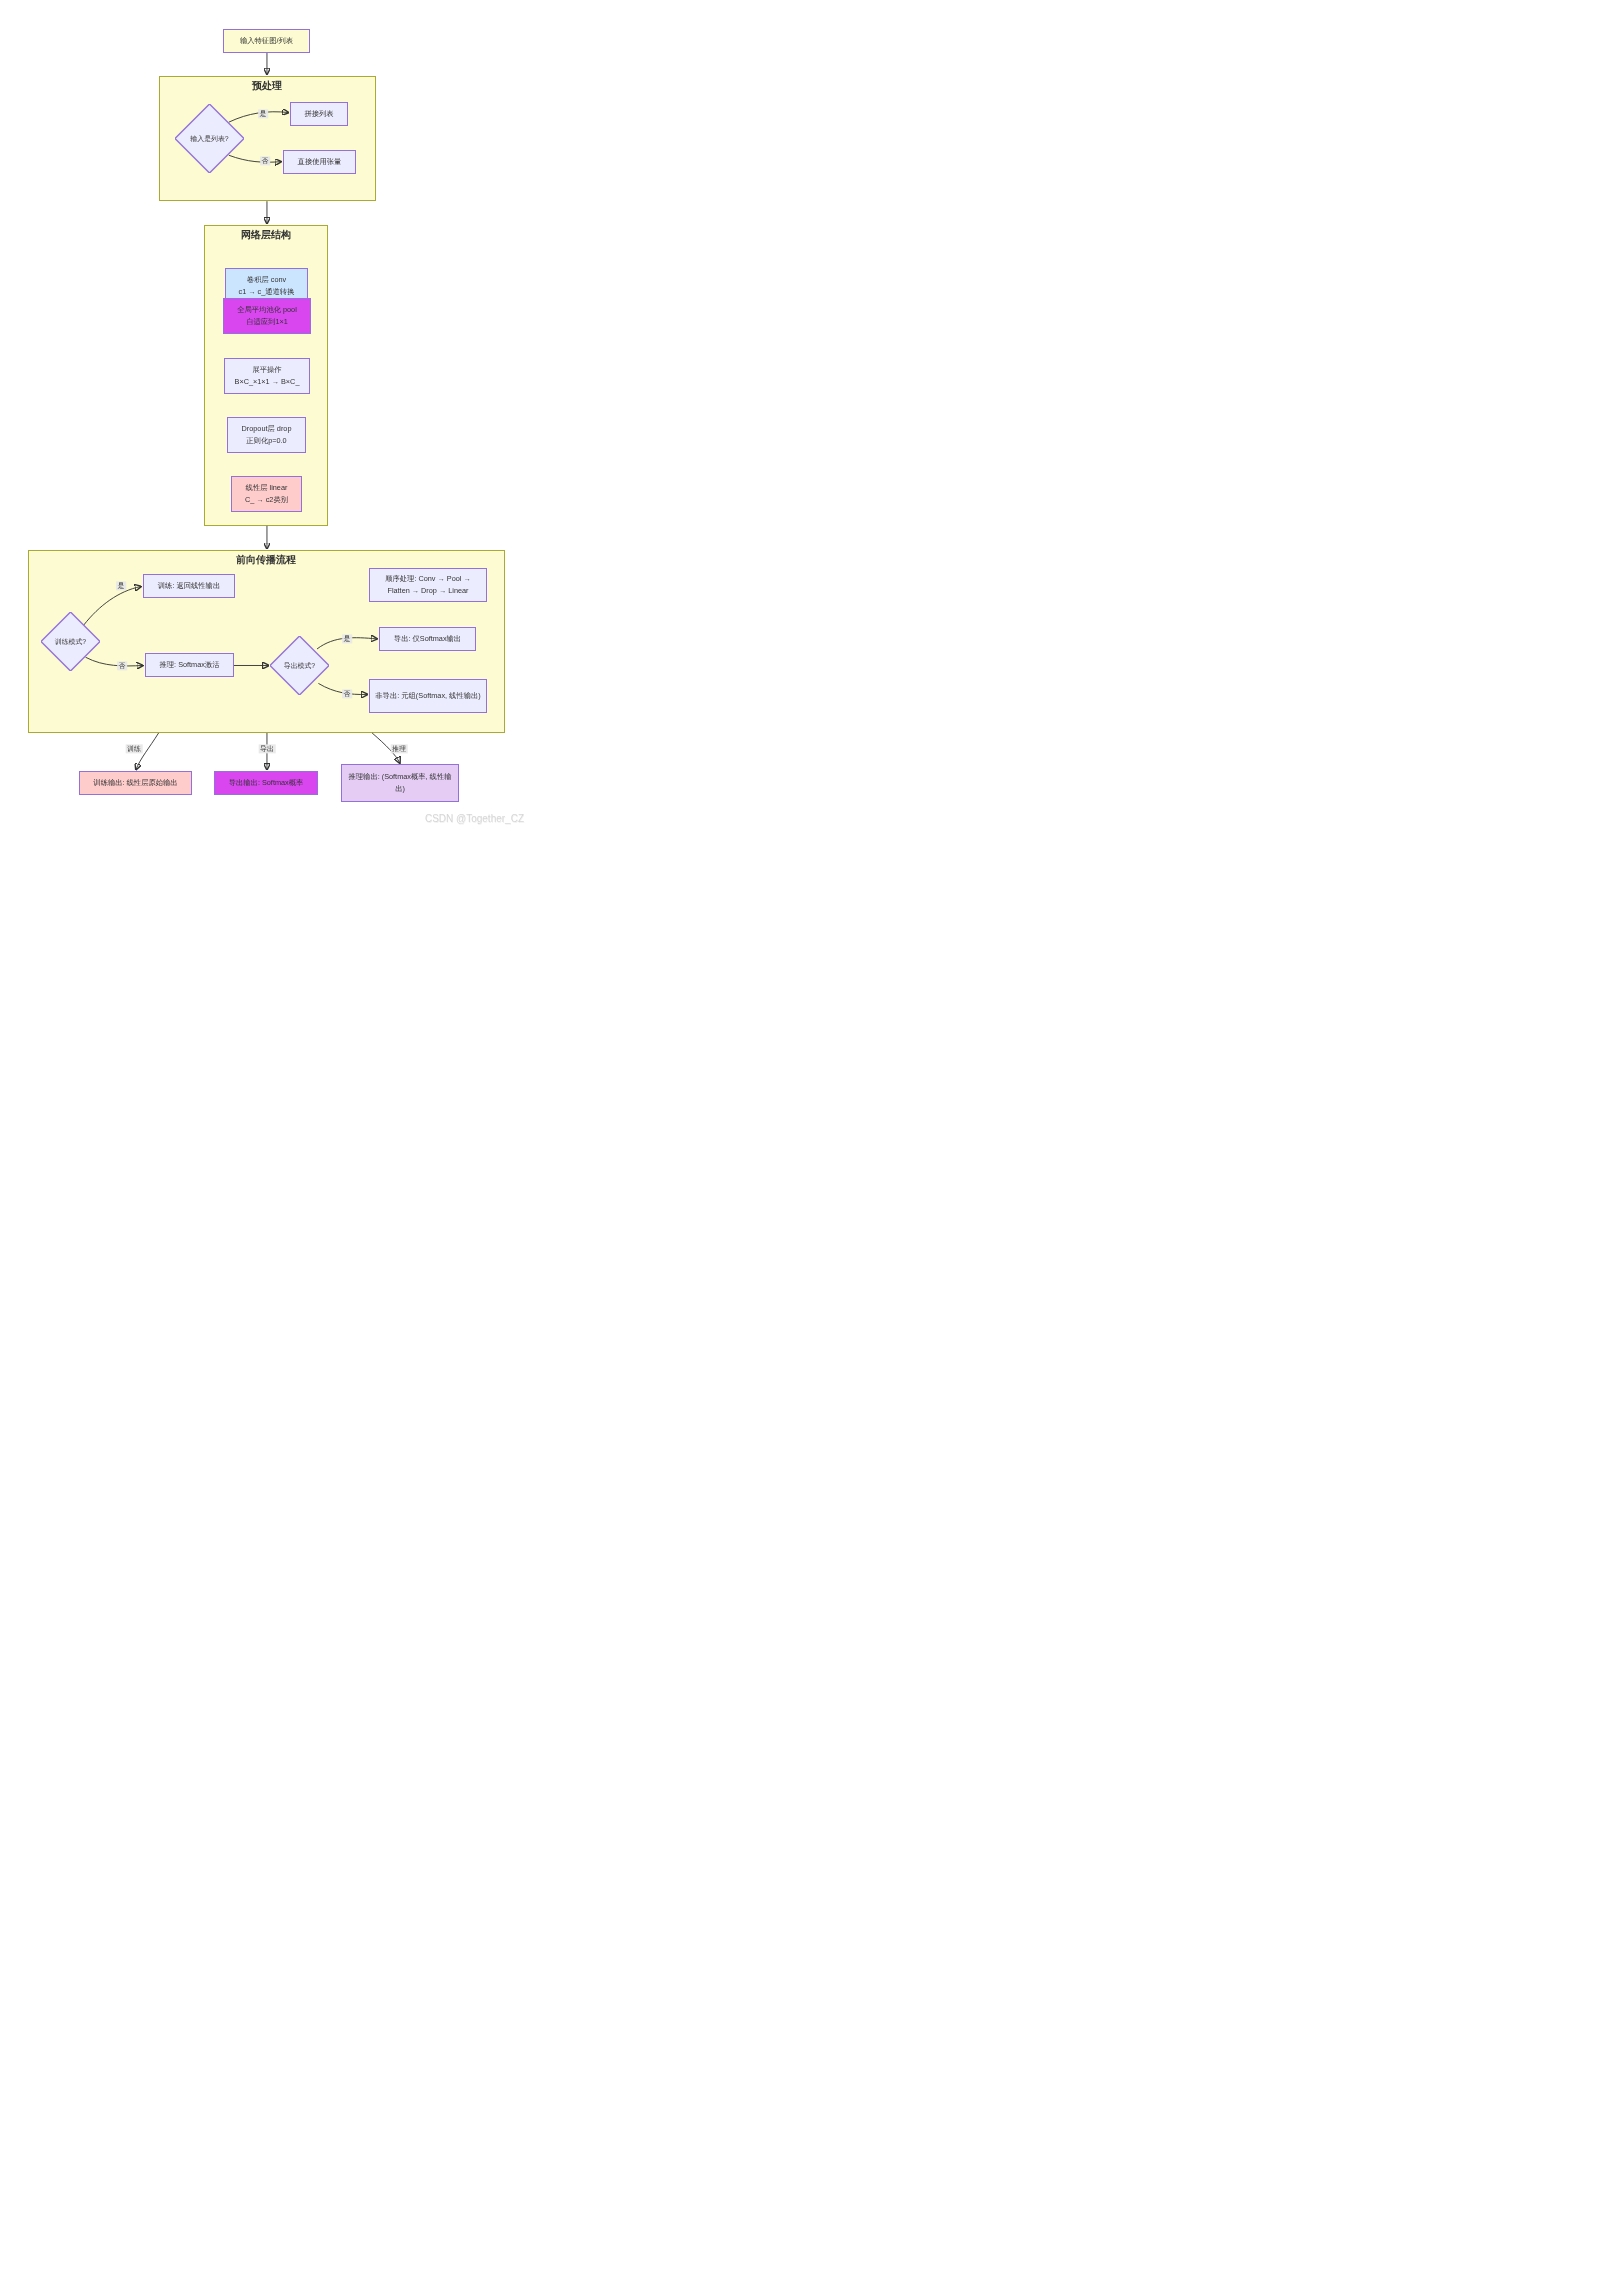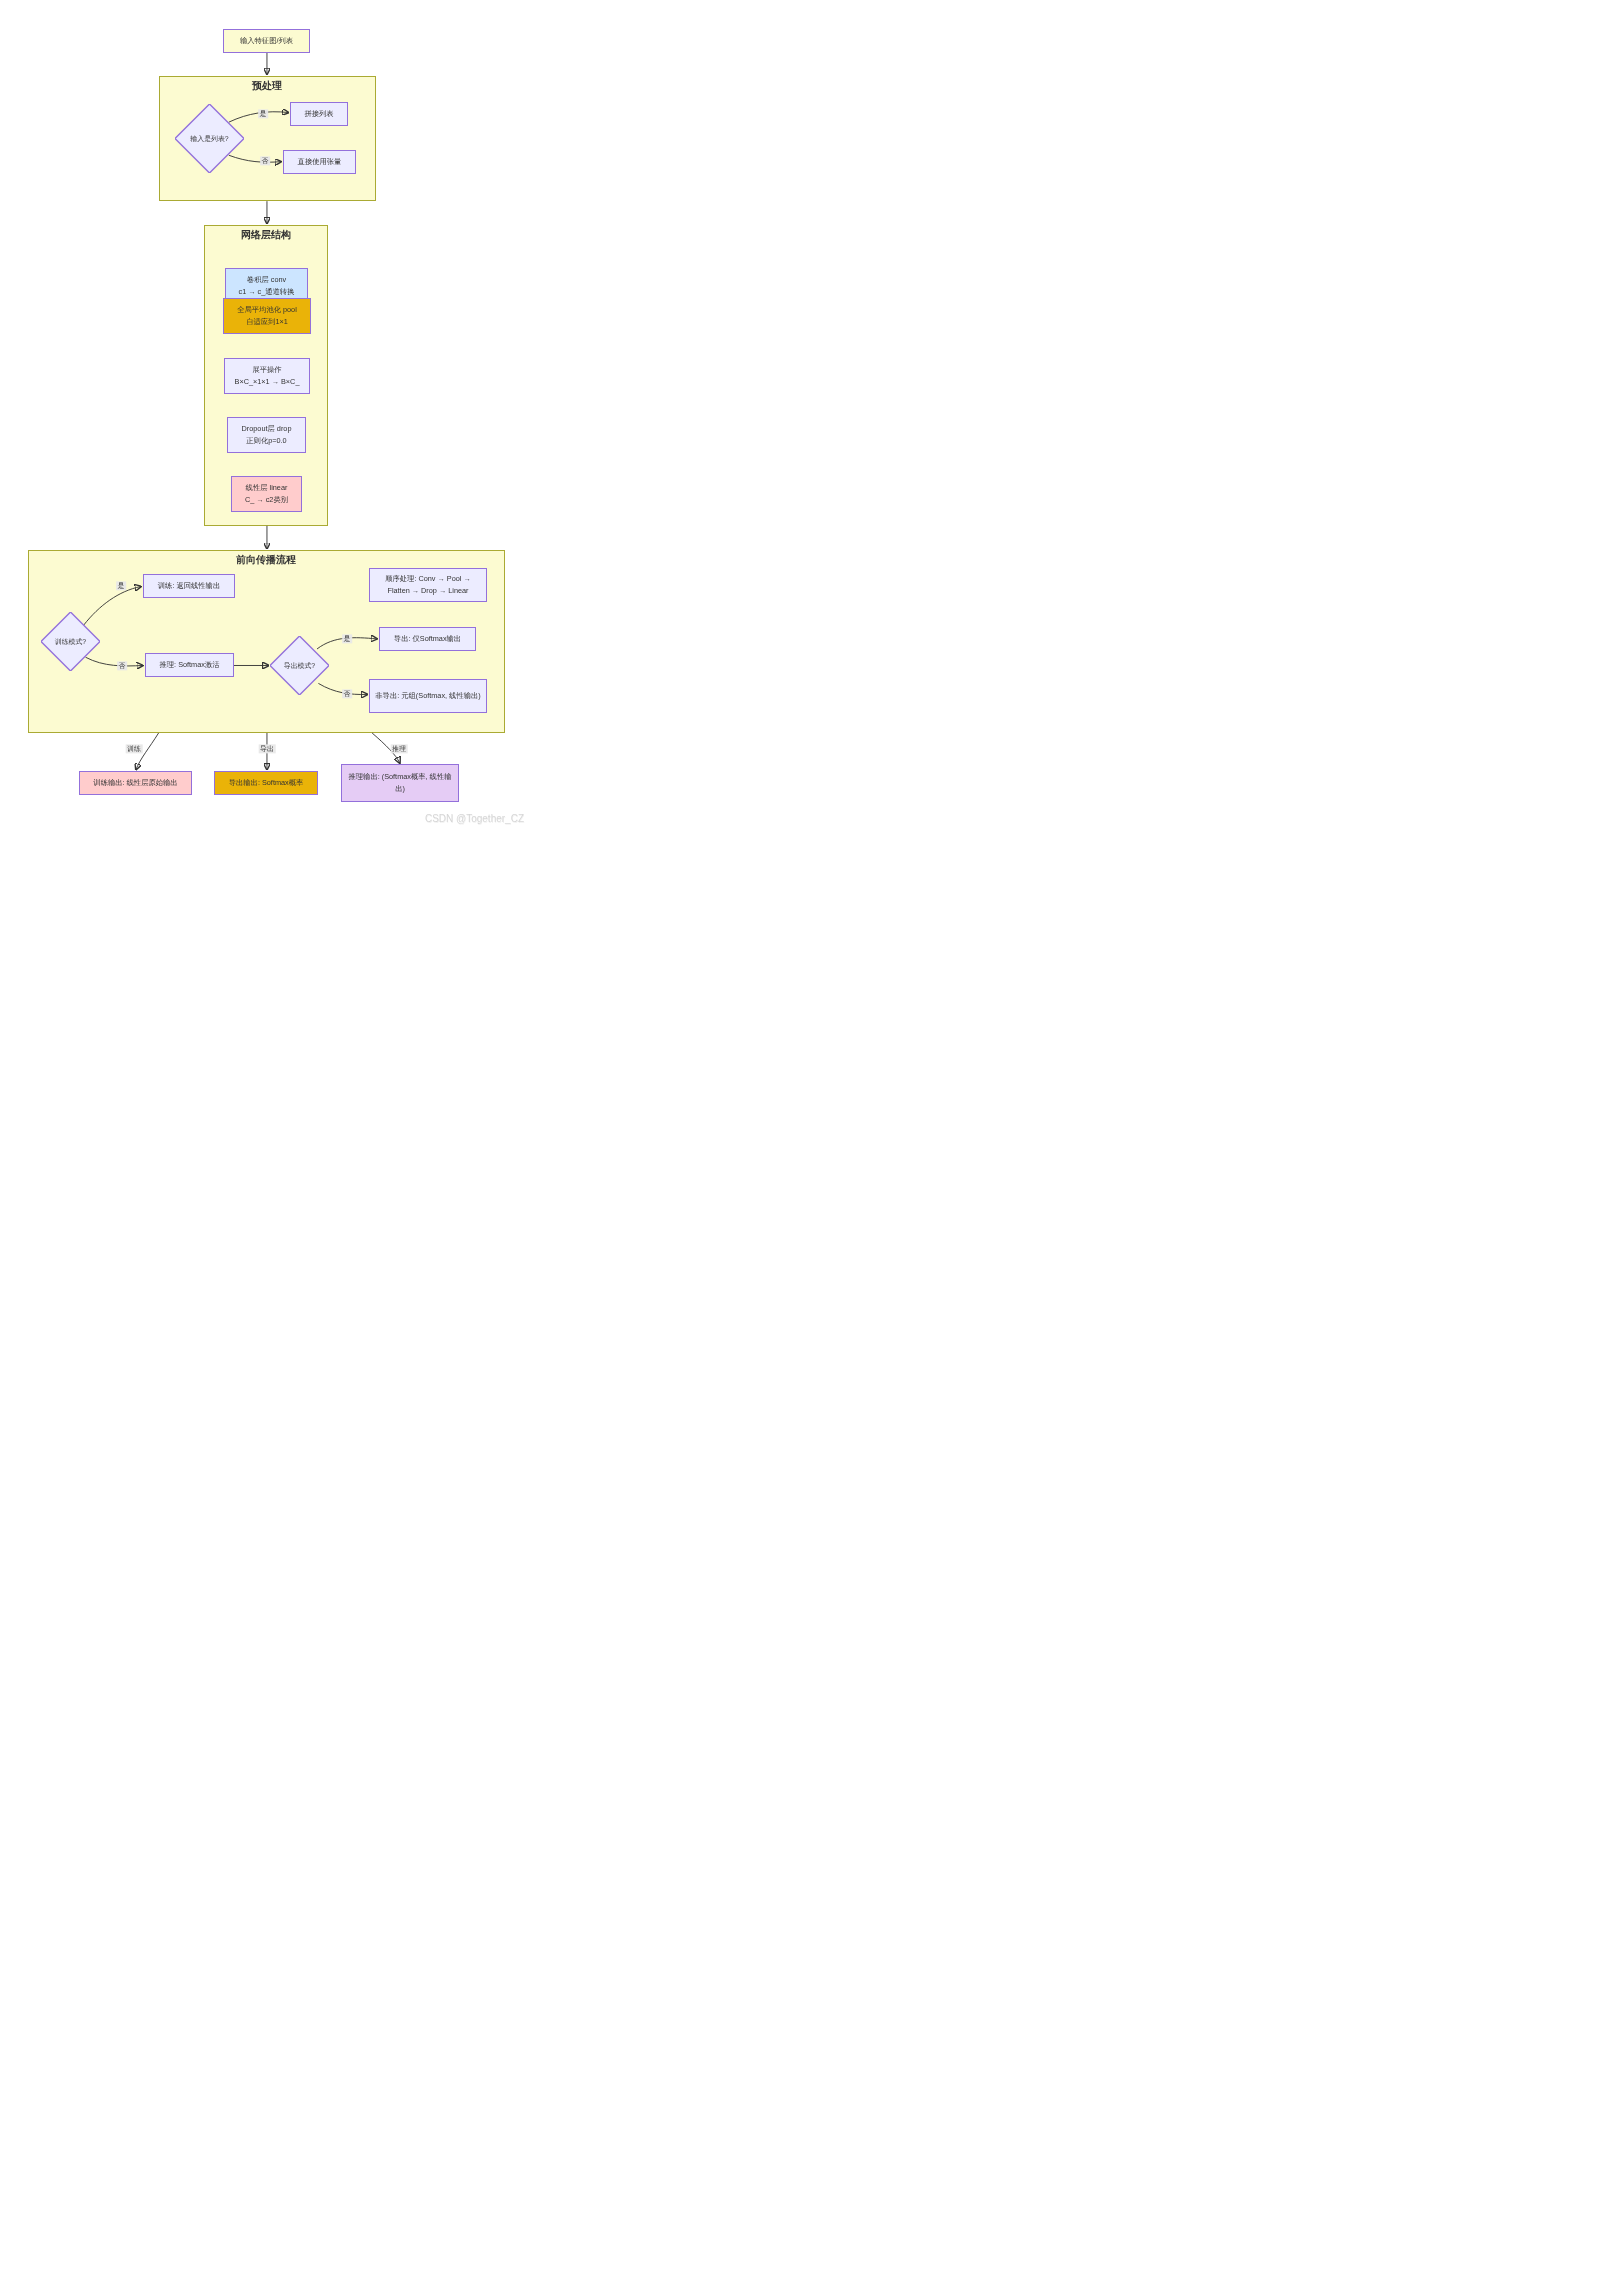--- a/index.html
+++ b/index.html
@@ -38,21 +38,21 @@
     align-items:center;
     justify-content:center;
     text-align:center;
     font-size:7.3px;
     line-height:1.6;
     z-index:2;
     padding:0.9px 2.8px;
   }
   .fill-yellow{background:#fcfbd1;}
   .fill-blue{background:#cce5ff;}
-  .fill-green{background:#eab308;}
+  .fill-green{background:#d946ef;}
   .fill-pink{background:#ffcccc;}
   .fill-violet{background:#e5ccf5;}
   .diamond{
     position:absolute;
     display:flex;
     align-items:center;
     justify-content:center;
     text-align:center;
     font-size:6.9px;
     color:#333;

